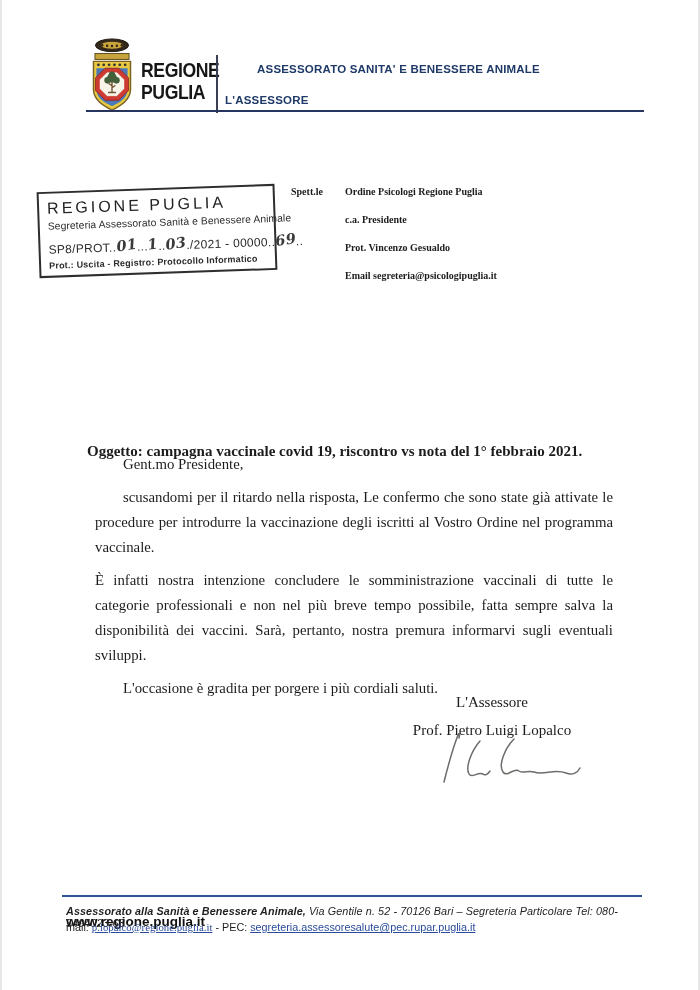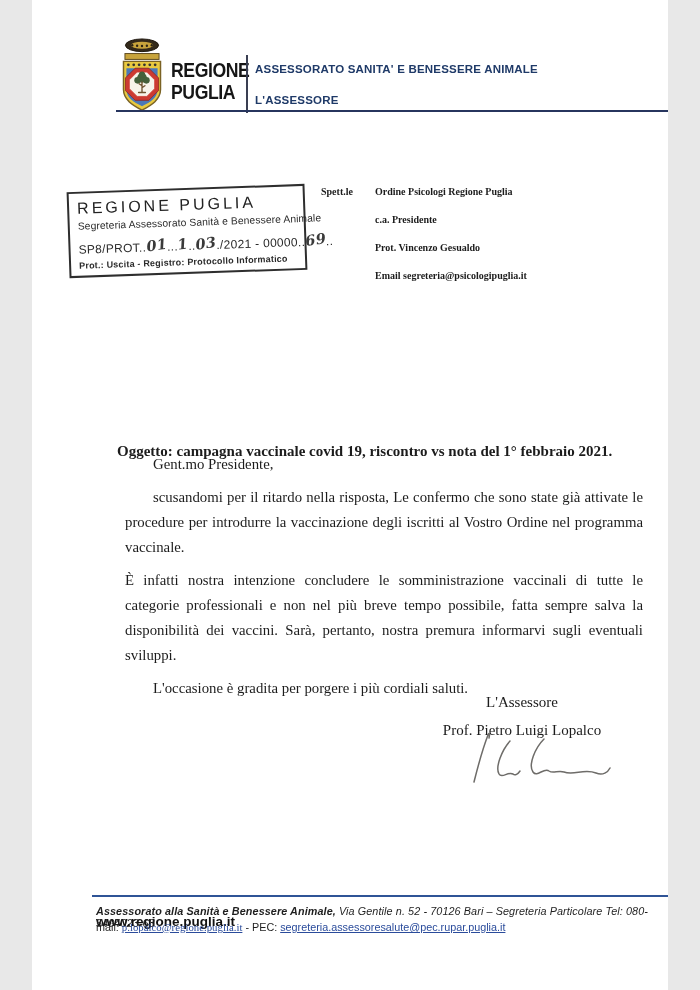--- a/index.html
+++ b/index.html
@@ -1,19 +1,19 @@
 <!DOCTYPE html>
 <html><head>
 <meta charset="utf-8">
 <style>
   * { margin: 0; padding: 0; box-sizing: border-box; }
   html, body { background: #e8e8e8; }
   .page {
     position: relative;
-    width: 636px;
+    width: 696px;
     height: 990px;
     margin: 0 auto;
     background: #ffffff;
     overflow: hidden;
     font-family: "Liberation Serif", serif;
     color: #1c1c1c;
   }
 
   
   .logo { position: absolute; left: 84px; top: 37px; width: 52px; height: 76px; }
@@ -25,21 +25,21 @@
     transform: scaleX(.84); transform-origin: left top;
     white-space: nowrap;
   }
   .header-divider {
     position: absolute; left: 214px; top: 55px;
     width: 2px; height: 58px; background: #3a3f52;
   }
   .dept { position: absolute; left: 223px; top: 63px; width: 420px;
     font-family: "Liberation Sans", sans-serif; font-weight: bold;
     font-size: 11.5px; letter-spacing: 0.2px; }
-  .dept .dept-line1 { display: block; }
+  .dept .dept-line1 { display: block; margin-left: 32px; }
   .dept .dept-line2 { display: block; margin-top: 19px; }
   .header-rule {
     position: absolute; left: 84px; top: 110px; width: 558px; height: 2px;
   }
 
   
   .stamp {
     position: absolute; left: 36px; top: 188px; width: 238px;
     padding: 6px 8px 5px 8px;
     border: 2px solid #2e2e2e;

